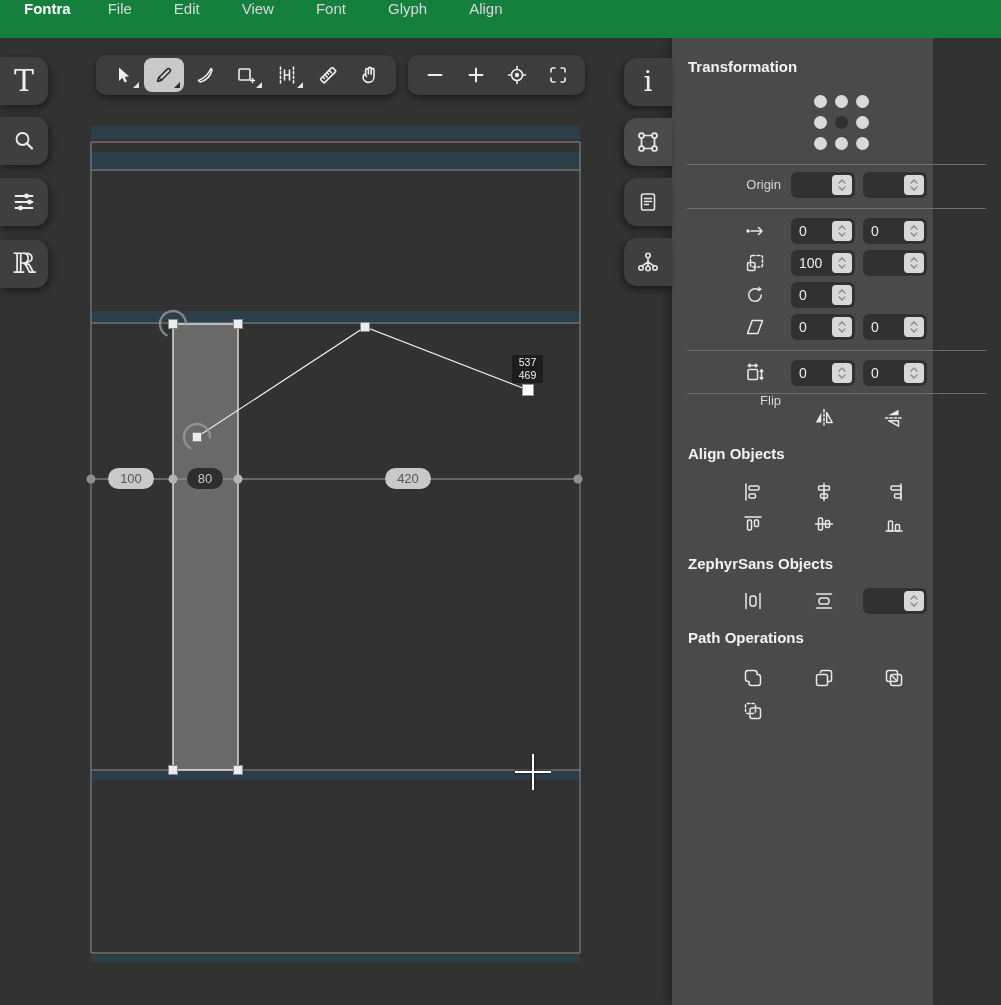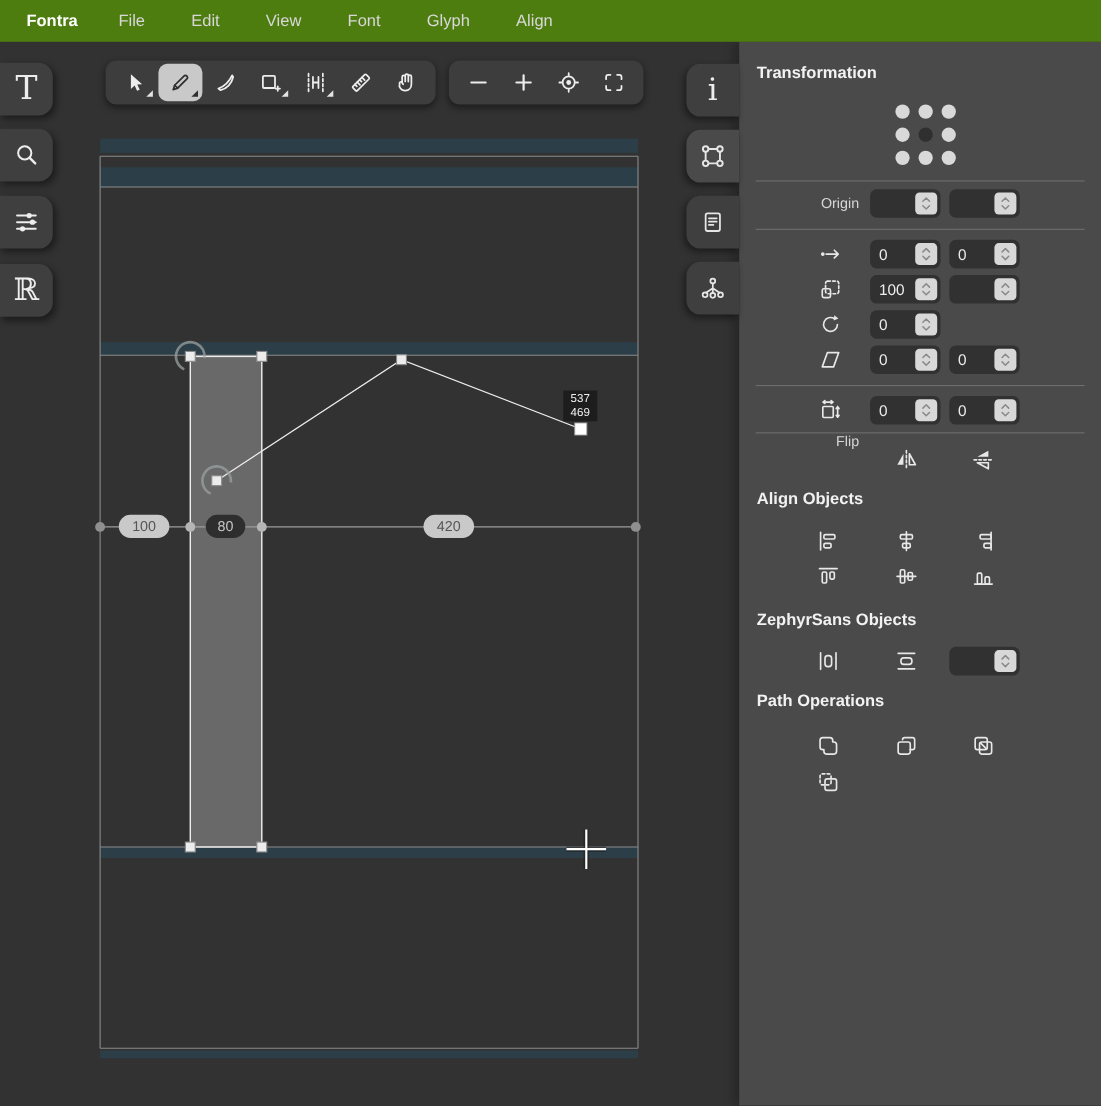--- a/index.html
+++ b/index.html
@@ -5,21 +5,21 @@
   html,body{margin:0;padding:0;}
   body{
     width:1001px;height:1005px;position:relative;overflow:hidden;
     background:#323232;
     font-family:"Liberation Sans","DejaVu Sans",sans-serif;
     -webkit-font-smoothing:antialiased;
   }
   
   .menubar{
     position:absolute;left:0;top:0;width:1001px;height:38px;
-    background:#4d7c0f;display:flex;align-items:center;
+    background:#15803d;display:flex;
     color:#d8d8d8;font-size:15px;z-index:50;
   }
   .brand{font-weight:bold;color:#ffffff;margin-left:24px;}
   .menu-items{display:flex;margin-left:24px;gap:16px;}
   .menu-item{padding:0 13px;cursor:default;}
   .doc-title{position:absolute;right:36px;top:0;line-height:38px;color:#cfcfcf;font-size:16px;}
   
   .toolbar{
     position:absolute;top:55px;height:40px;background:#3d3d3d;border-radius:10px;
     display:flex;align-items:center;padding:0 7px;gap:1px;
@@ -46,21 +46,21 @@
   .rtab{
     position:absolute;left:624px;width:48px;height:48px;background:#3f3f3f;
     border-radius:13px 0 0 13px;box-shadow:-2px 3px 7px rgba(0,0,0,.45);
     display:flex;align-items:center;justify-content:center;z-index:15;
   }
   .rtab.active{background:#4a4a4a;}
   .rtab svg{stroke:#e6e6e6;fill:none;stroke-width:1.6;stroke-linecap:round;stroke-linejoin:round;}
   .rtab .glyph{font-family:"DejaVu Serif","Liberation Serif",serif;color:#ededed;font-size:28px;line-height:1;}
   
   .panel{
-    position:absolute;left:672px;top:38px;width:329px;height:967px;
+    position:absolute;left:672px;top:38px;width:261px;height:967px;
     background:#4a4a4a;color:#e8e8e8;z-index:10;box-shadow:-5px 0 10px rgba(0,0,0,.28);
   }
   .panel-title,.heading{position:absolute;left:16px;font-weight:bold;font-size:15px;color:#f2f2f2;}
   .divider{position:absolute;left:15px;width:299px;height:1px;background:#6e6e6e;}
   .origin-grid{position:absolute;left:142px;top:57px;display:grid;grid-template-columns:repeat(3,13px);grid-auto-rows:13px;gap:8px;}
   .origin-dot{width:13px;height:13px;border-radius:50%;background:#d9d9d9;}
   .origin-dot.sel{background:#2f2f2f;}
   .row-label{position:absolute;left:0;width:109px;text-align:right;font-size:13px;color:#d6d6d6;line-height:26px;}
   .row-icon{position:absolute;left:72px;width:22px;height:22px;}
   .row-icon svg,.ibtn svg{stroke:#e8e8e8;fill:none;stroke-width:1.5;stroke-linecap:round;stroke-linejoin:round;}

